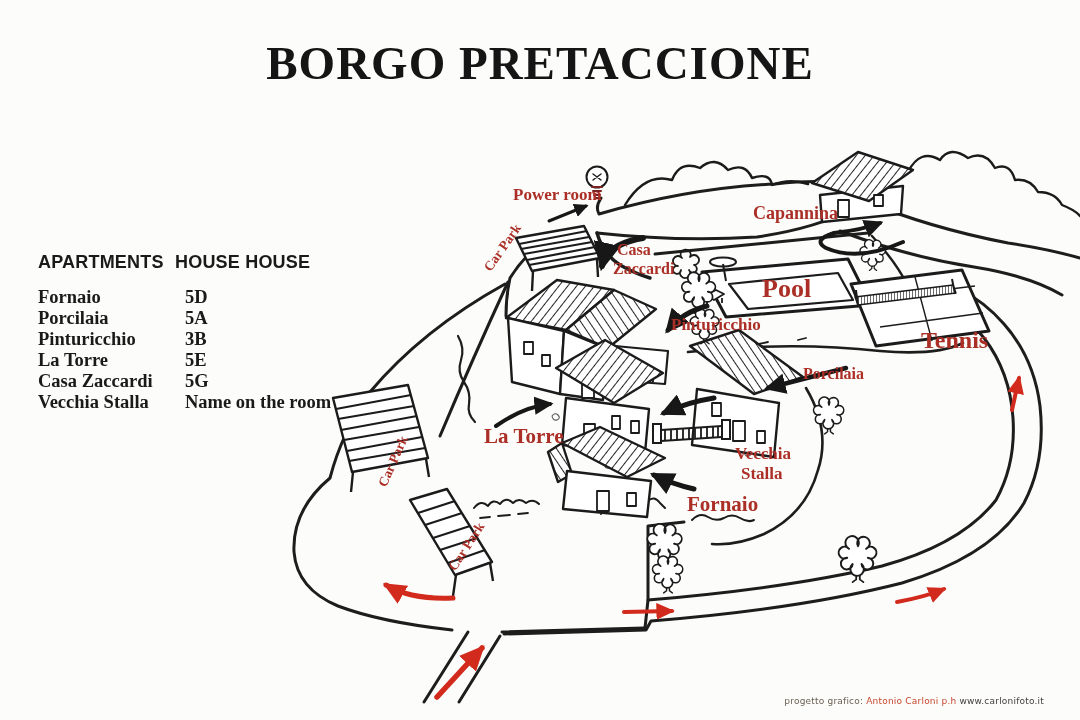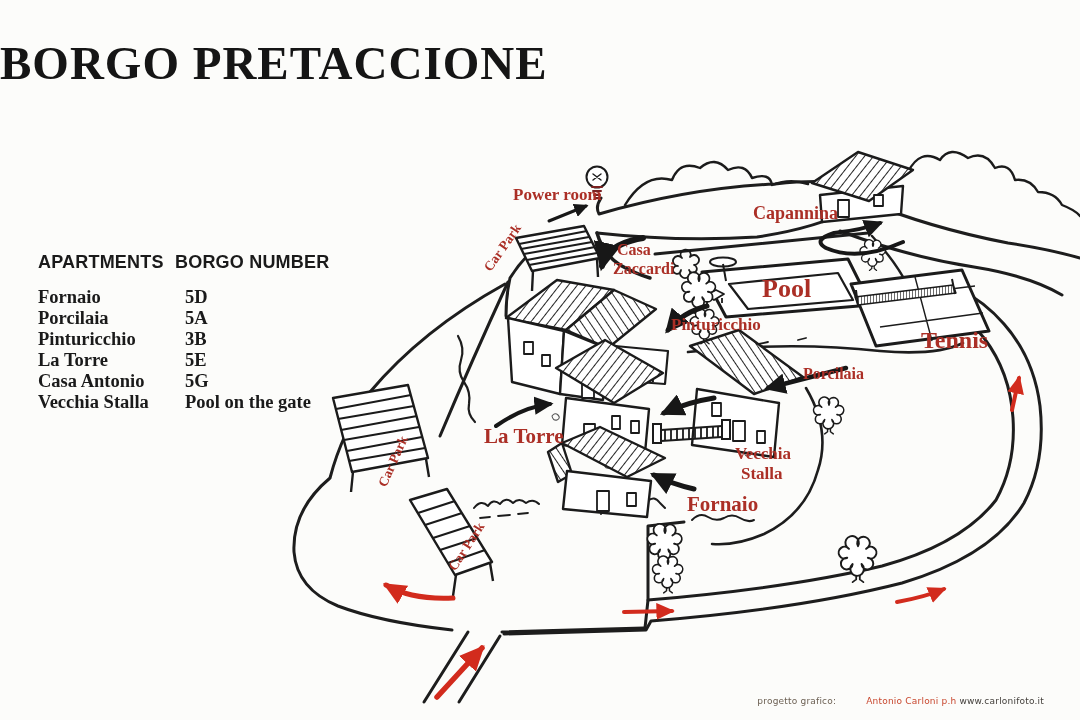--- a/index.html
+++ b/index.html
@@ -1,57 +1,57 @@
 <!DOCTYPE html>
 <html><head>
 <meta charset="utf-8">
 <style>
   html,body{margin:0;padding:0;background:#e8e8e8;}
   #stage{position:relative;width:1080px;height:720px;background:#fcfcfa;overflow:hidden;
          font-family:"Liberation Serif","DejaVu Serif",serif;}
   #map-svg{position:absolute;left:0;top:0;}
-  #title{position:absolute;top:36px;left:0;width:1080px;text-align:left;
+  #title{position:absolute;top:36px;left:0;width:1080px;text-align:center;
          font-family:"Liberation Serif","DejaVu Serif",serif;font-weight:bold;
          font-size:47px;letter-spacing:1px;color:#151515;}
   #legend{position:absolute;left:38px;top:252px;color:#1a1a1a;}
   #legend .hdr{font-family:"Liberation Sans","DejaVu Sans",sans-serif;font-weight:bold;
                font-size:18px;letter-spacing:.2px;display:grid;grid-template-columns:137px auto;}
   #legend .rows{margin-top:14px;display:grid;grid-template-columns:147px auto;
                 font-size:18.5px;font-weight:600;line-height:21px;}
   #credit{position:absolute;right:36px;bottom:14px;font-family:"DejaVu Sans",sans-serif;
           font-size:9px;letter-spacing:.2px;color:#6b5f52;}
-  #credit .author{color:#c8472e;margin-left:27px;}
+  #credit .author{color:#c8472e;}
   #credit .site{color:#44403c;margin-top:24px;}
   svg text{font-family:"Liberation Serif","DejaVu Serif",serif;font-weight:bold;}
 </style>
 </head>
 <body>
 
 <div id="stage">
 
   <div id="title">BORGO PRETACCIONE</div>
 
   <div id="legend">
     <div class="hdr">
       <span>APARTMENTS</span>
-      <span>BORGO NUMBER</span>
+      <span>HOUSE HOUSE</span>
     </div>
     <div class="rows">
       <span>Fornaio</span>
         <span>5D</span>
       <span>Porcilaia</span>
         <span>5A</span>
       <span>Pinturicchio</span>
         <span>3B</span>
       <span>La Torre</span>
         <span>5E</span>
-      <span>Casa Antonio</span>
+      <span>Casa Zaccardi</span>
         <span>5G</span>
       <span>Vecchia Stalla</span>
-        <span>Pool on the gate</span>
+        <span>Name on the room</span>
     </div>
   </div>
 
   <svg id="map-svg" width="1080" height="720" viewBox="0 0 1080 720">
     <defs>
       <pattern id="hatchA" patternUnits="userSpaceOnUse" width="7" height="7" patternTransform="rotate(38)">
         <rect width="7" height="7" fill="#ffffff"></rect>
           <line x1="0" y1="0" x2="0" y2="7" stroke="#242424" stroke-width="2"></line>
       </pattern>
       <pattern id="hatchB" patternUnits="userSpaceOnUse" width="7" height="7" patternTransform="rotate(-34)">

